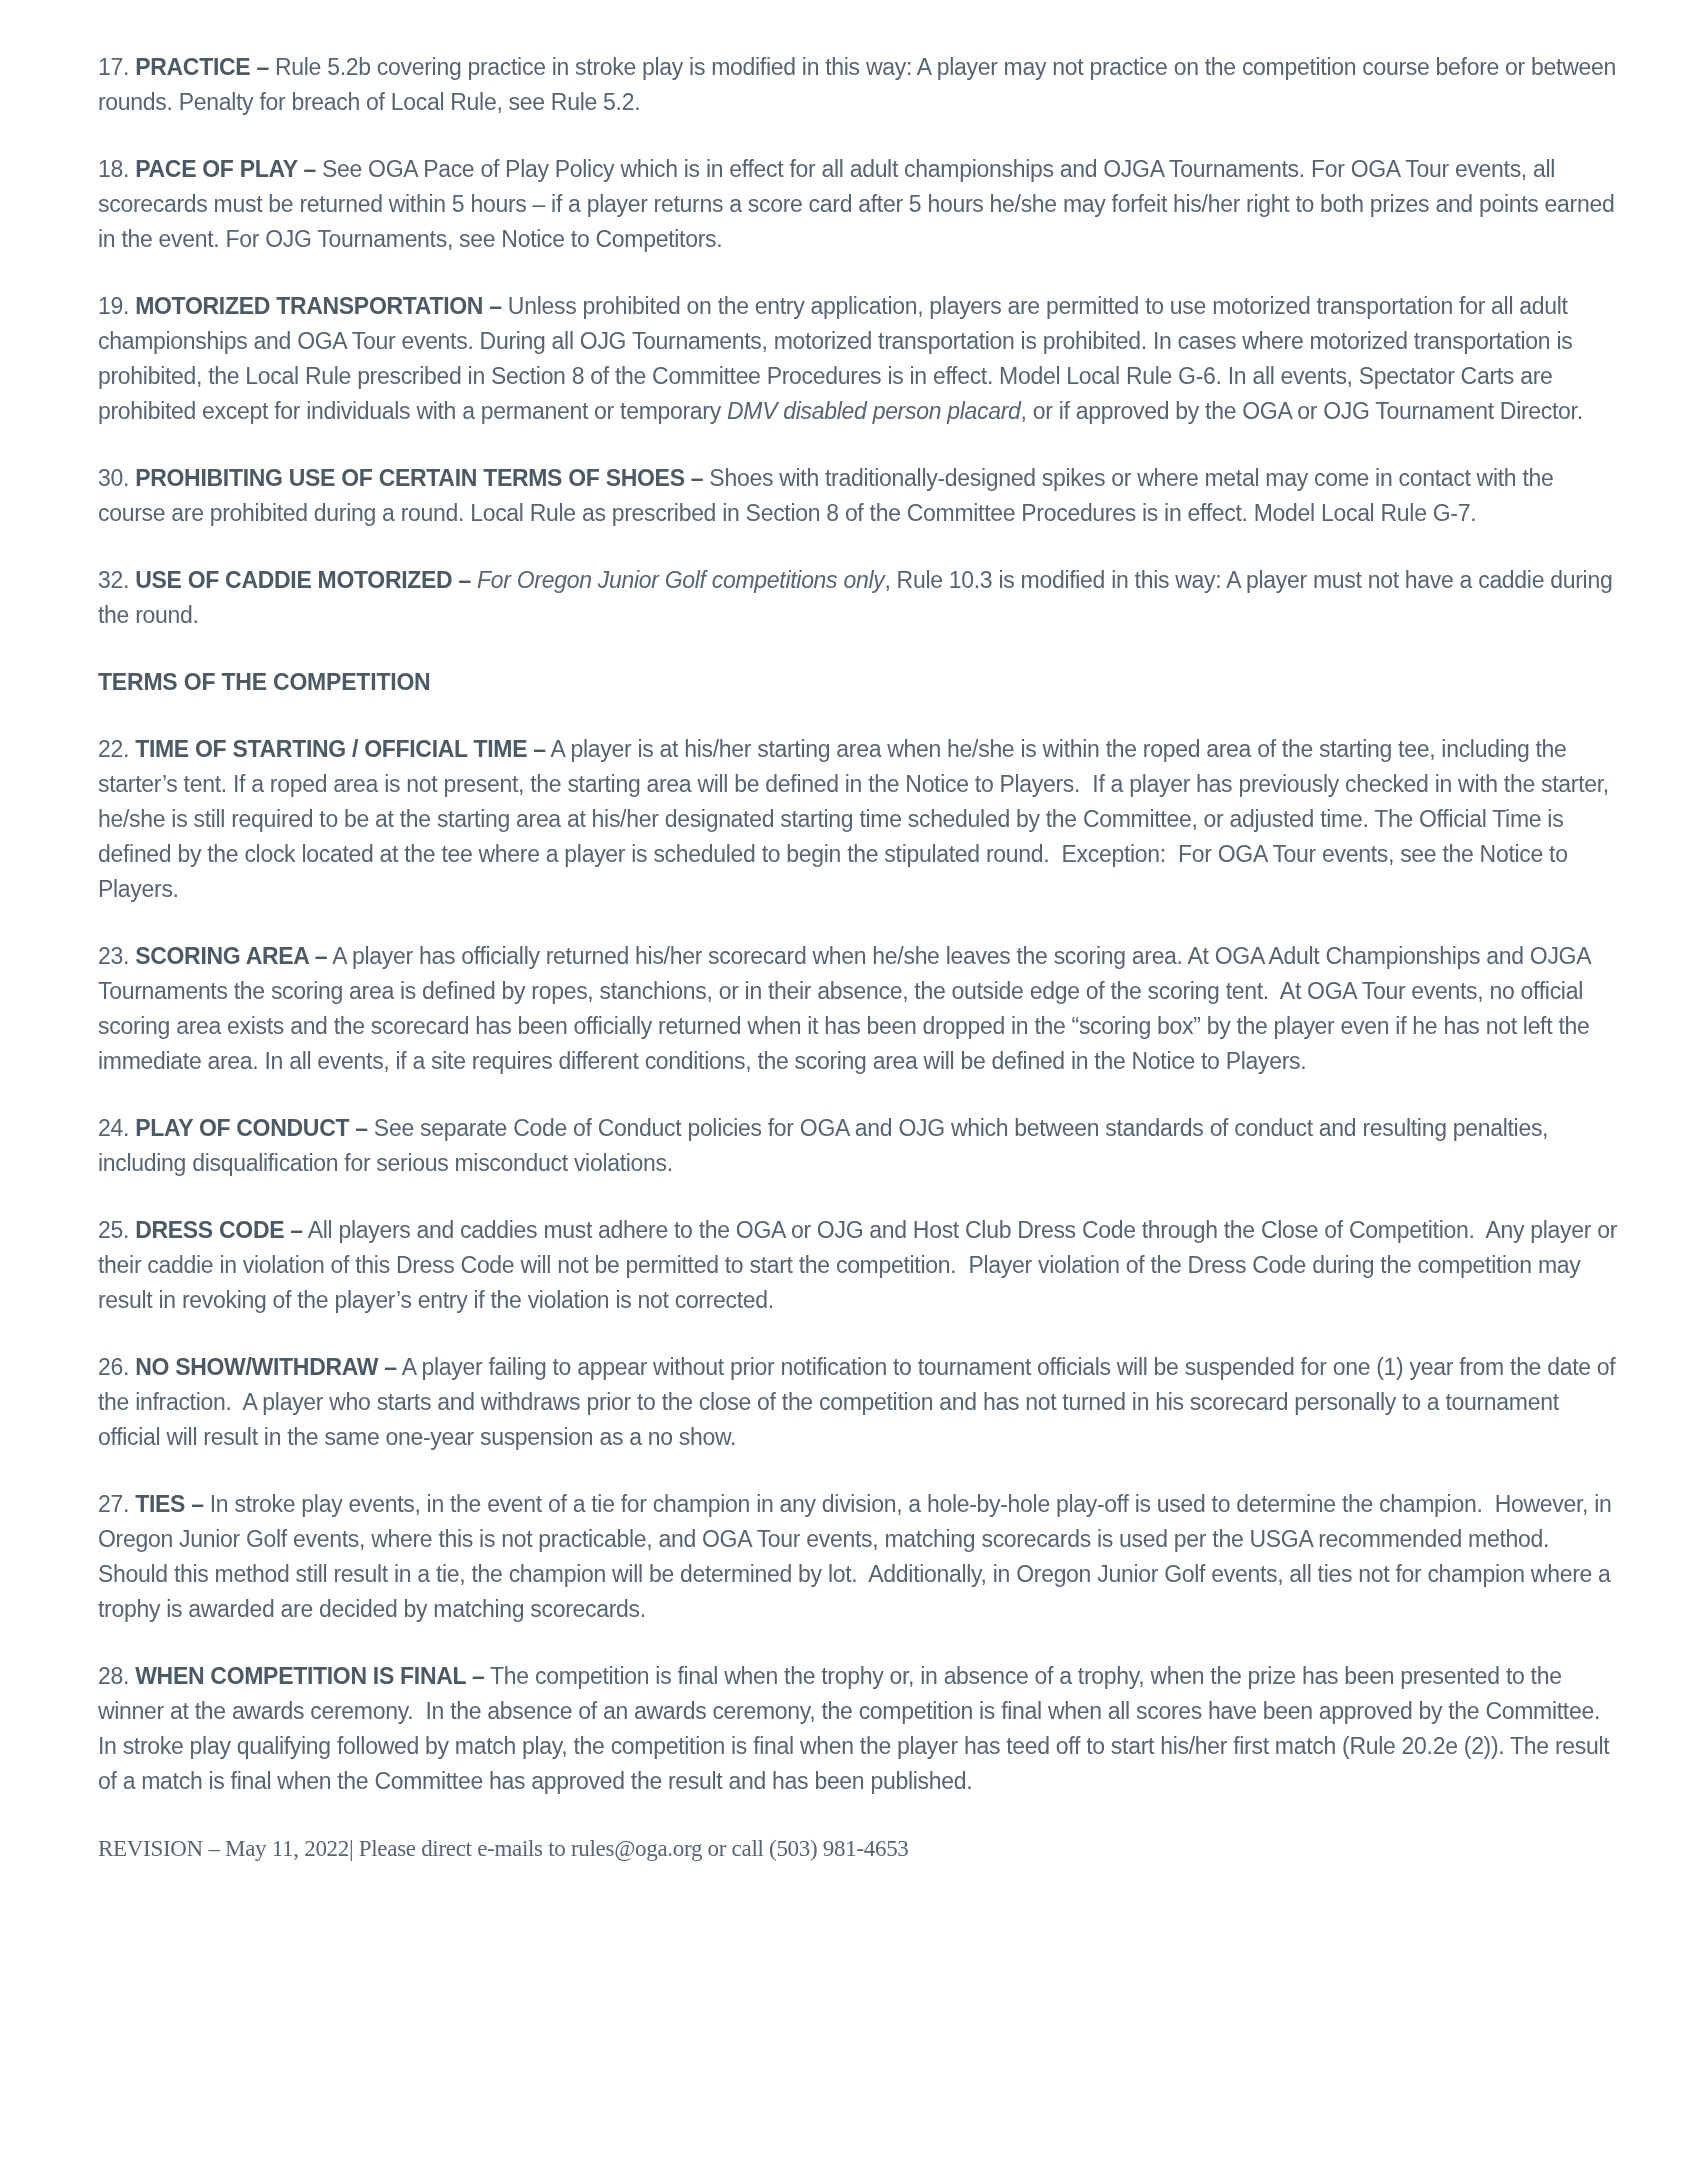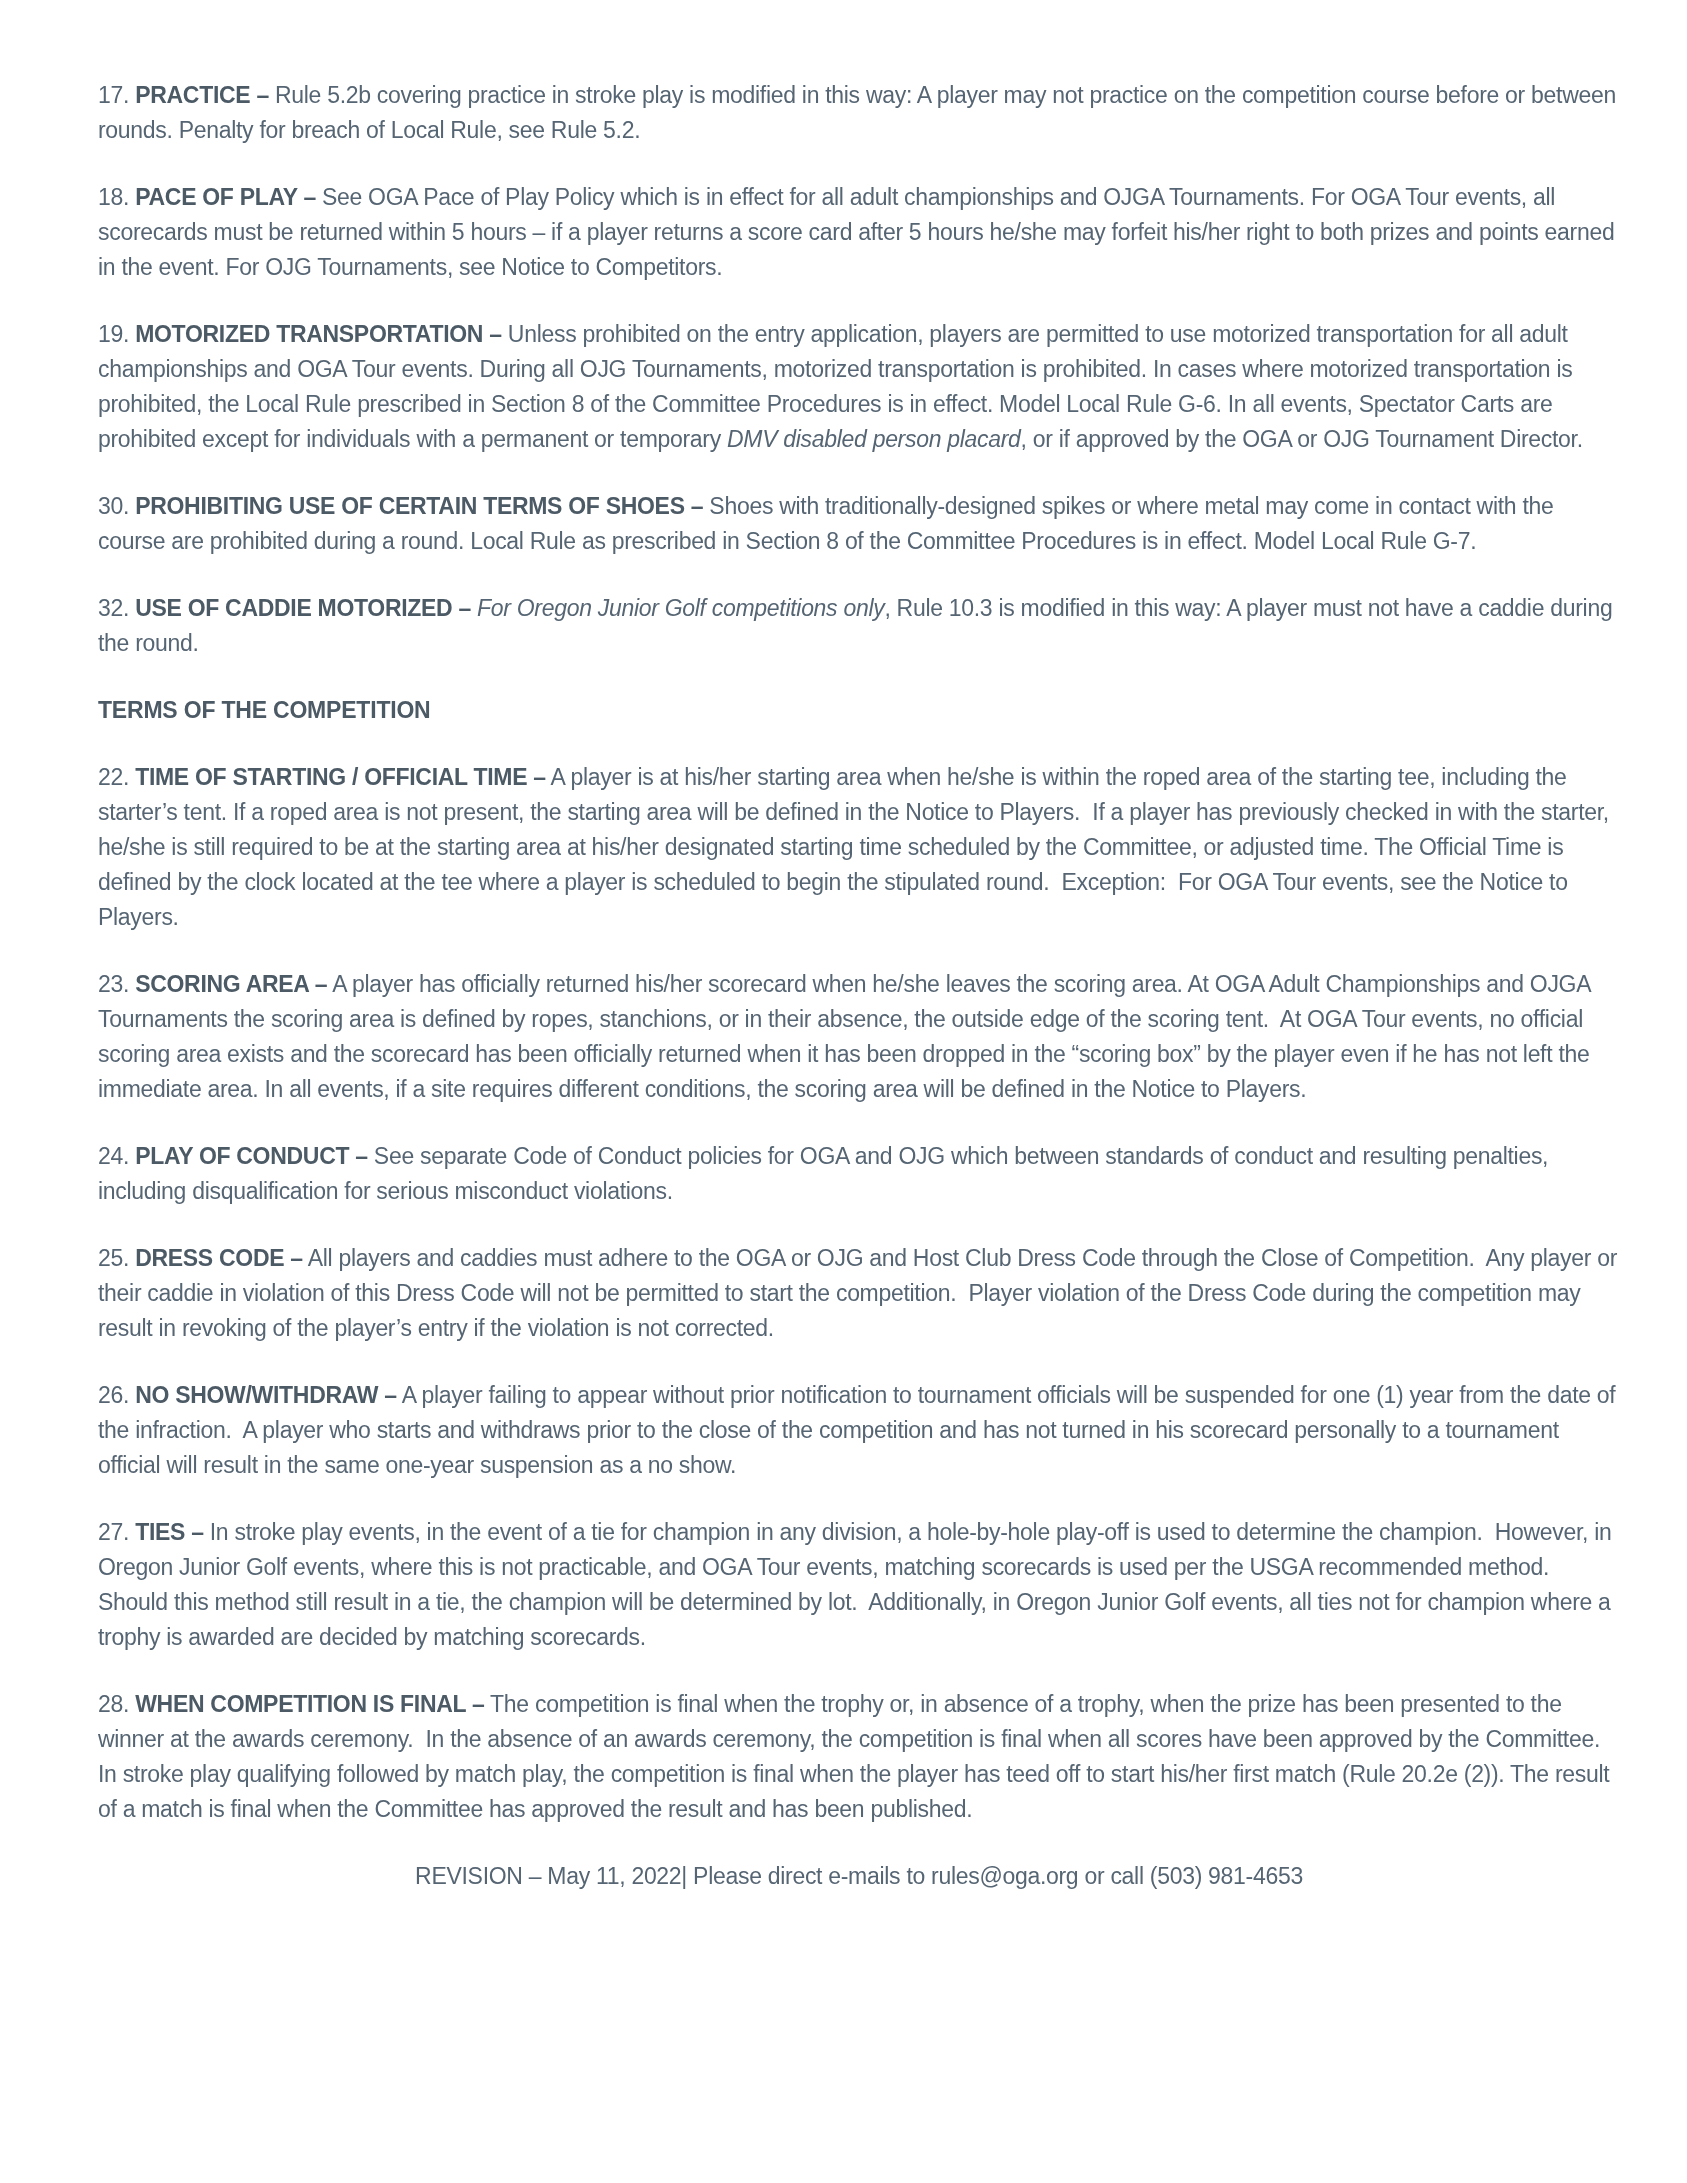--- a/index.html
+++ b/index.html
@@ -5,21 +5,21 @@
   html, body {
     margin: 0;
     padding: 0;
     background: #ffffff;
   }
   .page {
     width: 1687px;
     height: 2183px;
     background: #ffffff;
     box-sizing: border-box;
-    padding: 78px 67px 0 98px;
+    padding: 50px 67px 0 98px;
     font-family: "Liberation Sans", sans-serif;
     position: relative;
     overflow: hidden;
   }
   .doc-body { width: 100%; }
   .doc-para {
     font-size: 23px;
     line-height: 35px;
     letter-spacing: -0.3px;
     color: #566573;
@@ -35,22 +35,23 @@
     font-weight: bold;
     margin: 0 0 32px 0;
   }
   .b { font-weight: bold; color: #4c5a66; }
   .i { font-style: italic; }
   .doc-footer {
     font-size: 23px;
     line-height: 35px;
     letter-spacing: -0.3px;
     color: #566573;
-    text-align: center;
+    text-align: left;
     margin-top: 29px;
+    font-family: Liberation Serif, serif;
   }
 </style>
 </head>
 <body>
 
 <div class="page">
   <div class="doc-body">
       <p class="doc-para"><span>17. </span><span class="b">PRACTICE –</span><span> Rule 5.2b covering practice in stroke play is modified in this way: A player may not practice on the competition course before or between rounds. Penalty for breach of Local Rule, see Rule 5.2.</span></p>
       <p class="doc-para"><span>18. </span><span class="b">PACE OF PLAY –</span><span> See OGA Pace of Play Policy which is in effect for all adult championships and OJGA Tournaments. For OGA Tour events, all scorecards must be returned within 5 hours – if a player returns a score card after 5 hours he/she may forfeit his/her right to both prizes and points earned in the event. For OJG Tournaments, see Notice to Competitors.</span></p>
       <p class="doc-para"><span>19. </span><span class="b">MOTORIZED TRANSPORTATION –</span><span> Unless prohibited on the entry application, players are permitted to use motorized transportation for all adult championships and OGA Tour events. During all OJG Tournaments, motorized transportation is prohibited. In cases where motorized transportation is prohibited, the Local Rule prescribed in Section 8 of the Committee Procedures is in effect. Model Local Rule G-6. In all events, Spectator Carts are prohibited except for individuals with a permanent or temporary </span><span class="i">DMV disabled person placard</span><span>, or if approved by the OGA or OJG Tournament Director.</span></p>

